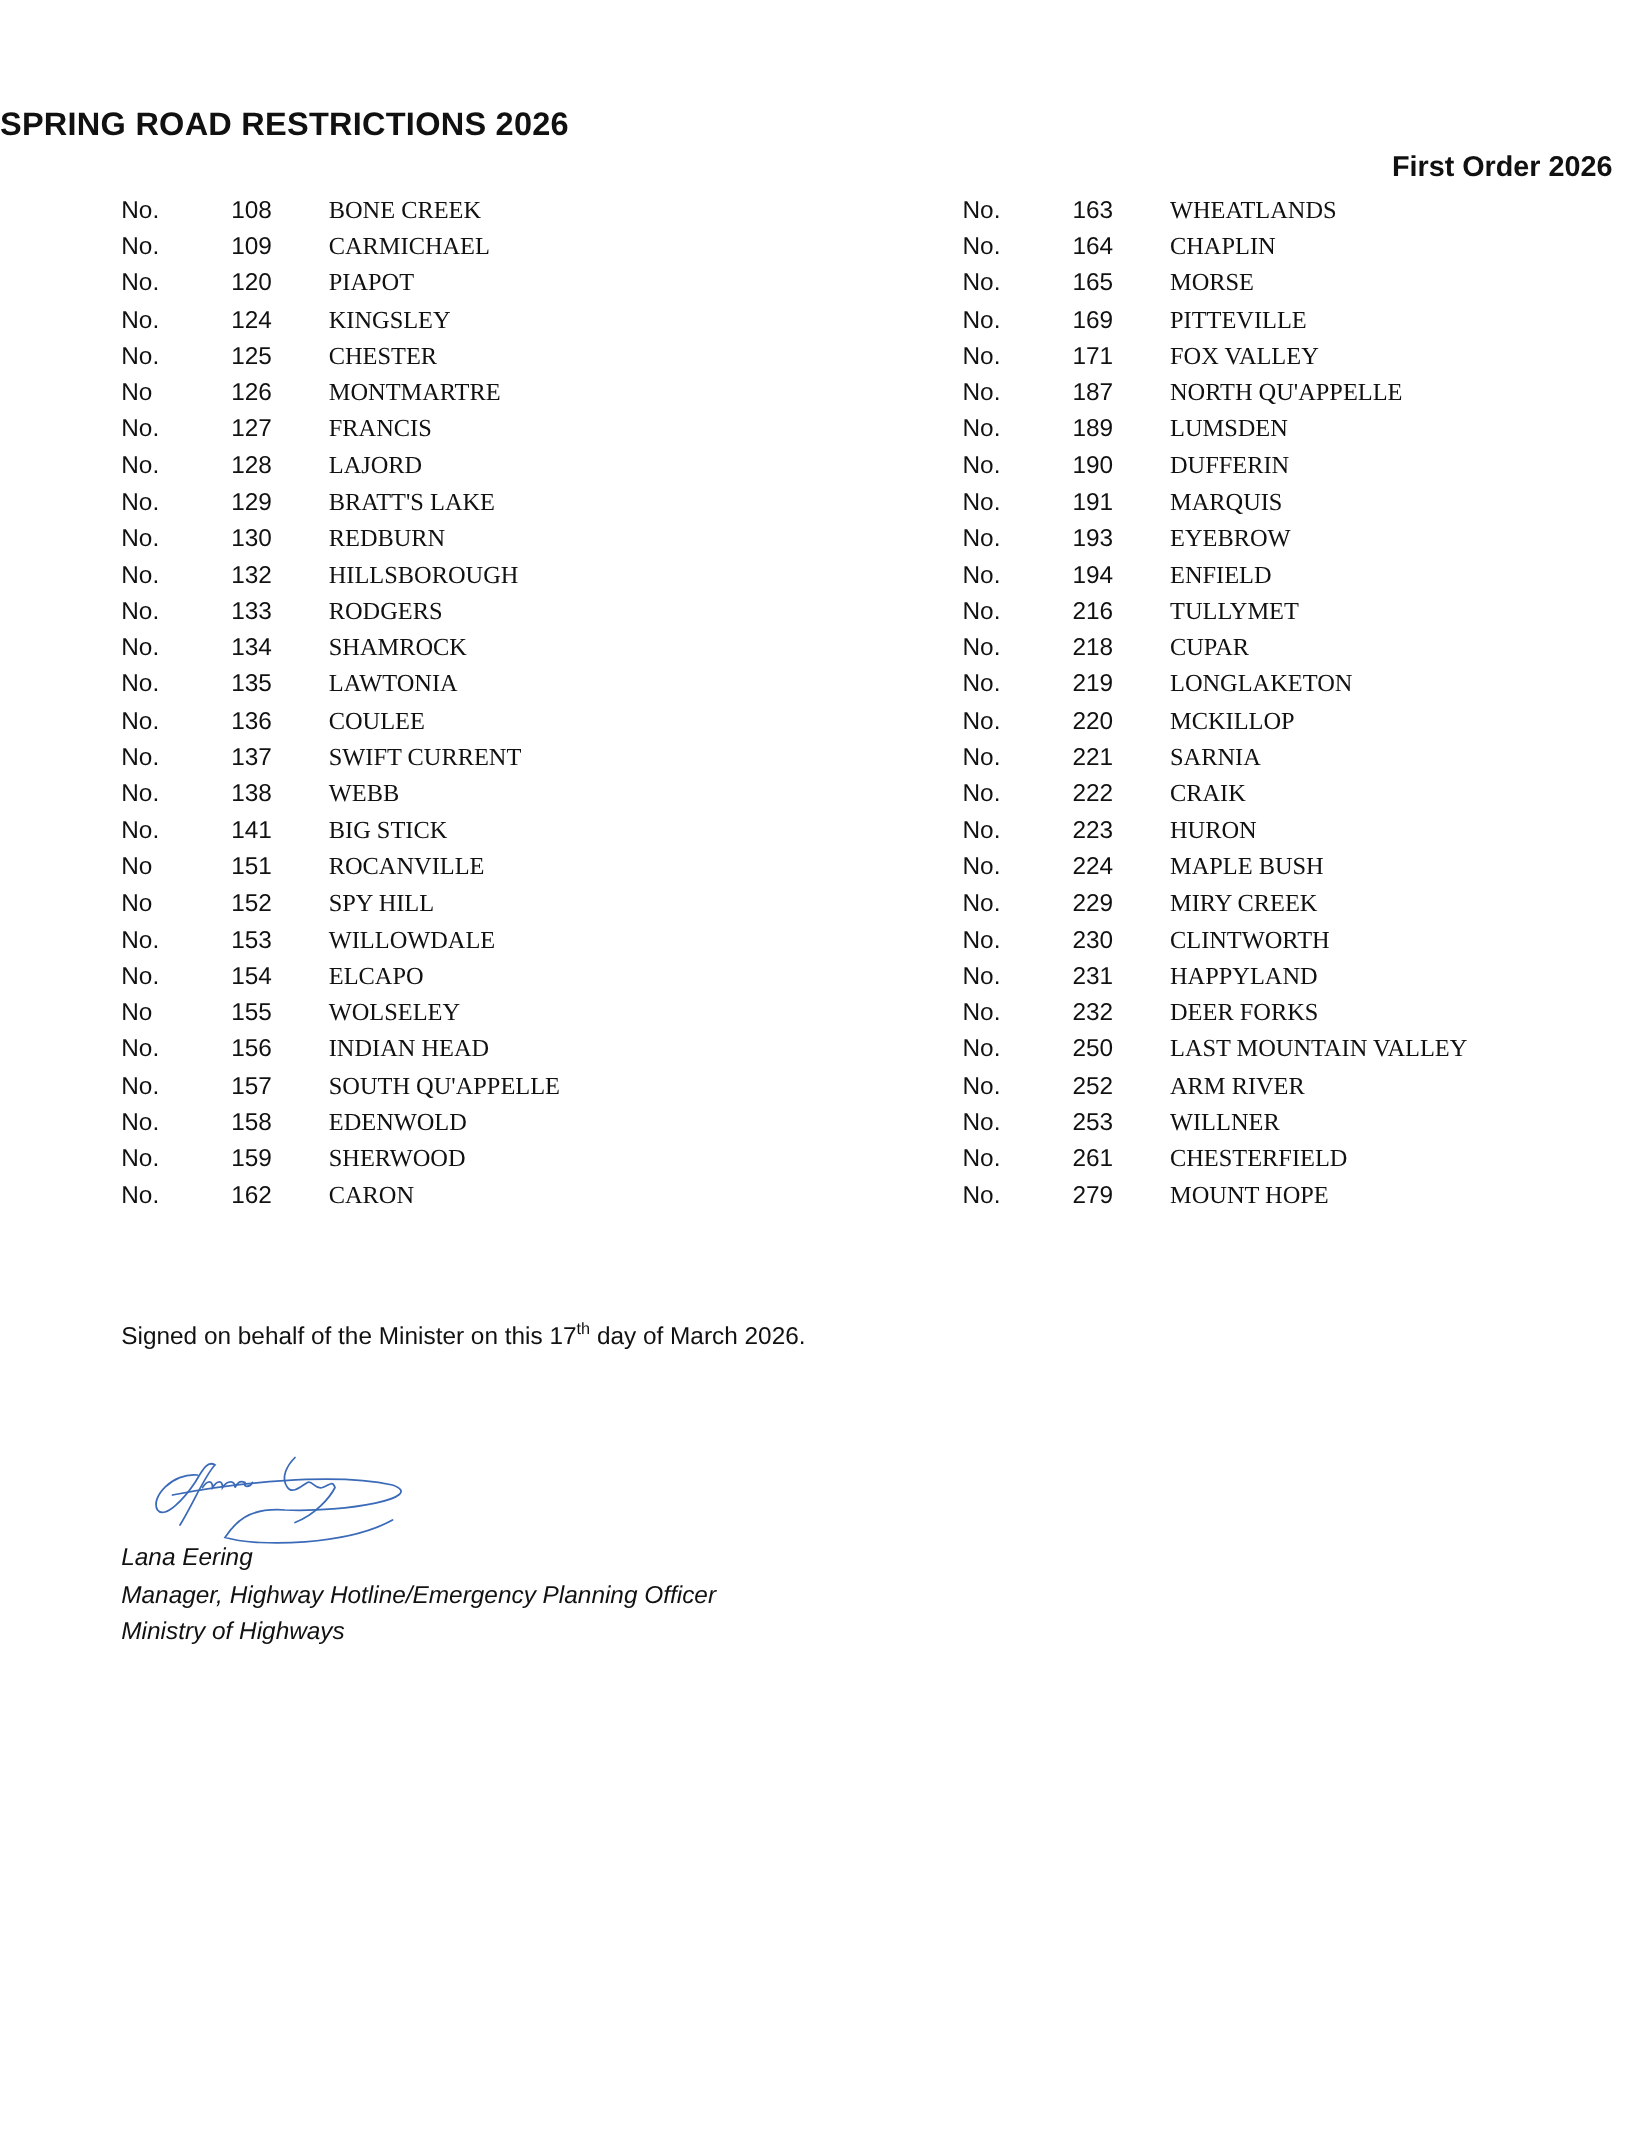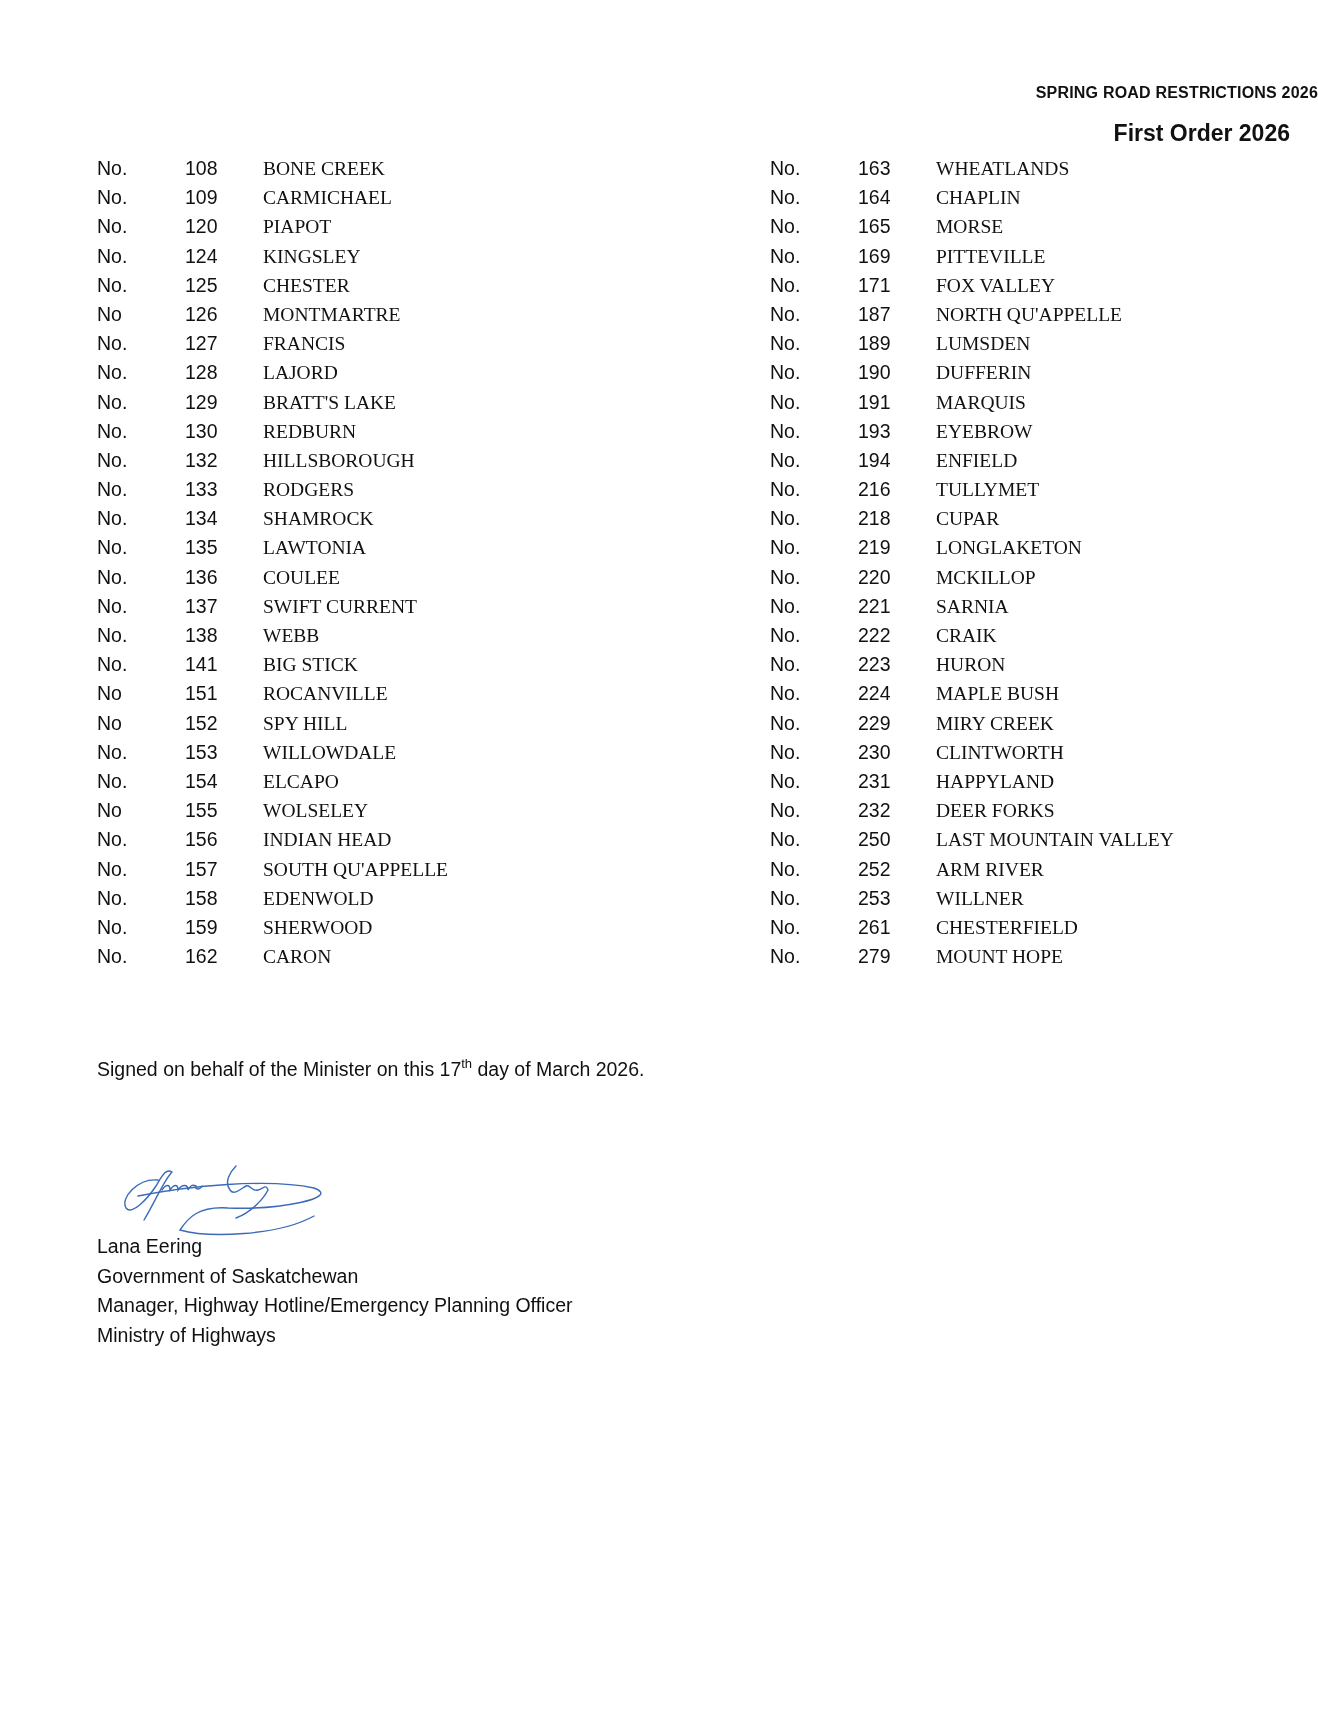--- a/index.html
+++ b/index.html
@@ -2,21 +2,21 @@
 <html><head>
 <meta charset="utf-8">
 <style>
   html, body { margin: 0; padding: 0; background: #ffffff; }
   body {
     width: 1318px; height: 1717px; position: relative; overflow: hidden;
     font-family: "Liberation Sans", sans-serif; color: #111;
   }
   .title {
     position: absolute; left: 0; width: 1318px; top: 84px;
-    text-align: right; font-weight: bold; font-size: 16px; letter-spacing: 0.2px;
+    text-align: left; font-weight: bold; font-size: 26px; letter-spacing: 0.2px;
   }
   .order {
     position: absolute; right: 28px; top: 120px;
     font-weight: bold; font-size: 23px;
   }
   .col { position: absolute; top: 154px; }
   .col.left { left: 97px; }
   .col.right { left: 770px; }
   .row {
     height: 29.2px; line-height: 29.2px; font-size: 19.5px; white-space: nowrap; position: relative;
@@ -25,21 +25,21 @@
   .row .no { left: 0; }
   .row .num { left: 88px; }
   .row .name { left: 166px; font-family: Liberation Serif, serif; }
   .signed {
     position: absolute; left: 97px; top: 1058px; font-size: 19.5px;
   }
   .signed sup { font-size: 13px; vertical-align: 8px; line-height: 0; }
   .sig {
     position: absolute; left: 118px; top: 1158px; width: 215px; height: 78px;
   }
-  .footer { position: absolute; left: 97px; top: 1232px; font-size: 19.5px; }
+  .footer { position: absolute; left: 97px; top: 1232px; font-size: 19.5px; font-style: italic; }
   .footer div { height: 29.5px; line-height: 29.5px; }
 </style>
 </head>
 <body>
 
 <div>
   <div class="title">SPRING ROAD RESTRICTIONS 2026</div>
   <div class="order">First Order 2026</div>
 
   <div class="col left" id="col-left">
@@ -335,17 +335,16 @@
     <g id="sig-strokes" fill="none" stroke-width="1.4" stroke-linecap="round" stroke="#3a6ab8">
       <path d="M40 22 C 20 20, 2 40, 8 50 C 14 58, 30 40, 38 28 C 44 18, 48 10, 54 14 C 46 22, 36 46, 26 62"></path>
       <path d="M44 32 C 48 26, 52 26, 52 32 C 56 26, 60 26, 60 32 C 64 26, 70 26, 70 32 C 72 28, 74 26, 78 28 C 76 32, 82 32, 84 28"></path>
       <path d="M20 38 C 70 28, 150 20, 196 30 C 224 40, 160 52, 110 50 C 80 48, 70 60, 62 72 C 90 80, 160 78, 196 58"></path>
       <path d="M118 8 C 112 14, 106 24, 112 32 C 116 38, 124 30, 128 28 C 132 26, 134 34, 140 32 C 146 30, 148 26, 150 32 C 146 40, 134 54, 118 60"></path>
     </g>
   </svg>
 
   <div class="footer">
     <div>Lana Eering</div>
-    <div>Government of Saskatchewan</div>
     <div>Manager, Highway Hotline/Emergency Planning Officer</div>
     <div>Ministry of Highways</div>
   </div>
 </div>
 
 </body></html>

